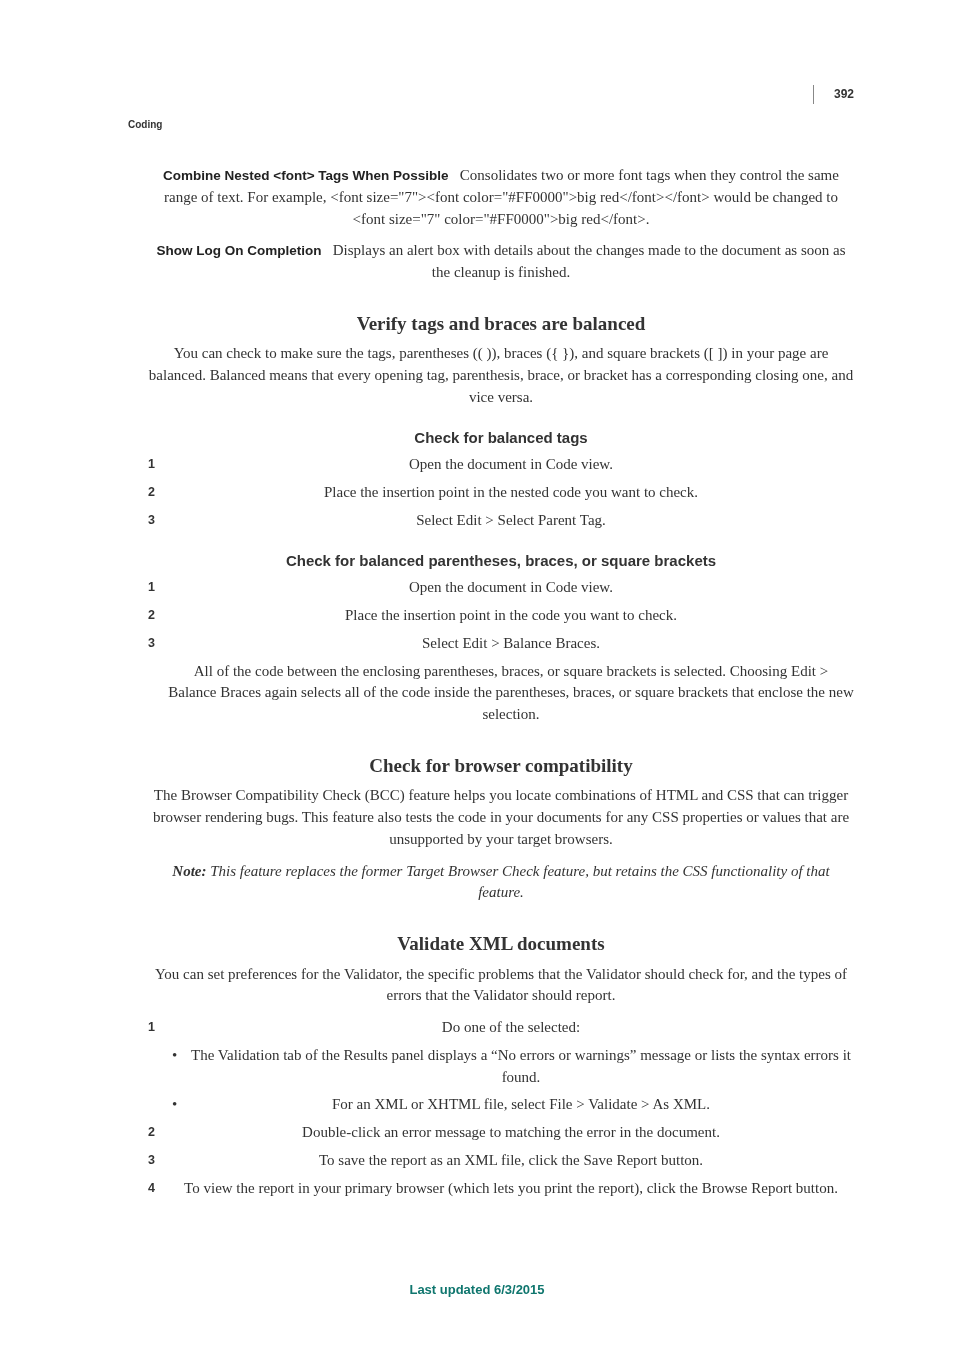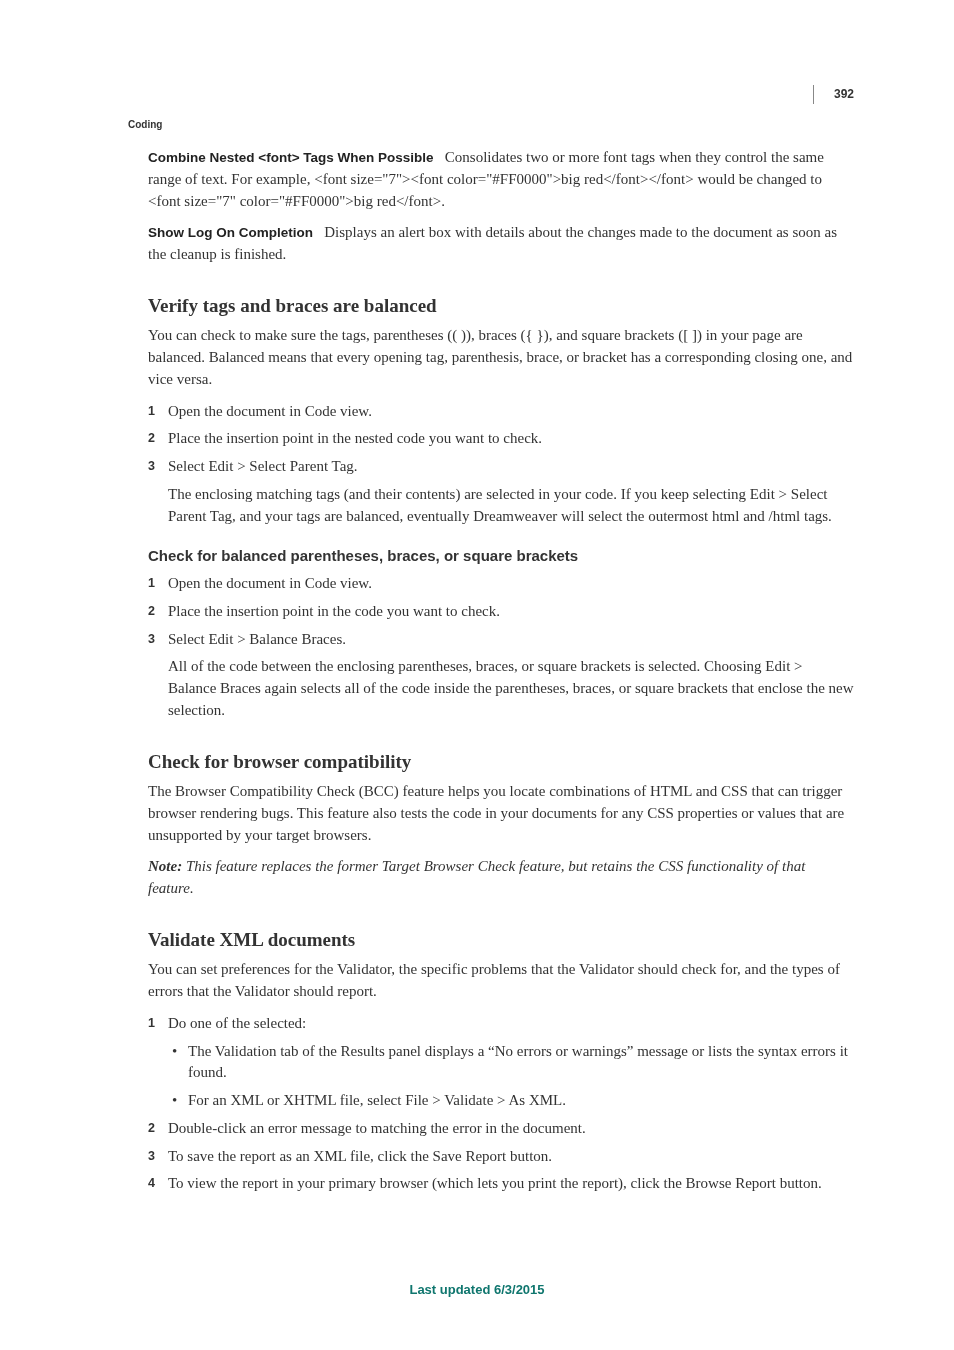--- a/index.html
+++ b/index.html
@@ -32,22 +32,23 @@
     top: 85px;
     right: 100px;
     font-family: "Myriad Pro", Arial, sans-serif;
     font-weight: bold;
     font-size: 12px;
     padding-left: 20px;
     border-left: 1px solid #888;
     line-height: 1.6;
   }
   .content {
-    margin-top: 37px;
+    margin-top: 55px;
     margin-left: 20px;
+    text-align: center;
   }
   .run-in {
     font-family: "Myriad Pro", Arial, sans-serif;
     font-weight: bold;
     font-size: 13.5px;
     color: #222;
   }
   p {
     margin: 0 0 10px 0;
   }
@@ -139,25 +140,25 @@
     </p>
 
     <p>
       <span class="run-in">Show Log On Completion</span>
       &nbsp;&nbsp;<span>Displays an alert box with details about the changes made to the document as soon as the cleanup is finished.</span>
     </p>
 
     <h2 class="section">Verify tags and braces are balanced</h2>
     <p>You can check to make sure the tags, parentheses (( )), braces ({ }), and square brackets ([ ]) in your page are balanced. Balanced means that every opening tag, parenthesis, brace, or bracket has a corresponding closing one, and vice versa.</p>
 
+    <h3 class="subsection">Check for balanced tags</h3>
     <ol class="numbered">
       <li><span class="num">1</span><span>Open the document in Code view.</span></li>
       <li><span class="num">2</span><span>Place the insertion point in the nested code you want to check.</span></li>
       <li><span class="num">3</span><span>Select Edit &gt; Select Parent Tag.</span>
-        <p class="after-num">The enclosing matching tags (and their contents) are selected in your code. If you keep selecting Edit &gt; Select Parent Tag, and your tags are balanced, eventually Dreamweaver will select the outermost html and /html tags.</p>
       </li>
     </ol>
 
     <h3 class="subsection">Check for balanced parentheses, braces, or square brackets</h3>
     <ol class="numbered">
       <li><span class="num">1</span><span>Open the document in Code view.</span></li>
       <li><span class="num">2</span><span>Place the insertion point in the code you want to check.</span></li>
       <li><span class="num">3</span><span>Select Edit &gt; Balance Braces.</span>
         <p class="after-num">All of the code between the enclosing parentheses, braces, or square brackets is selected. Choosing Edit &gt; Balance Braces again selects all of the code inside the parentheses, braces, or square brackets that enclose the new selection.</p>
       </li>

